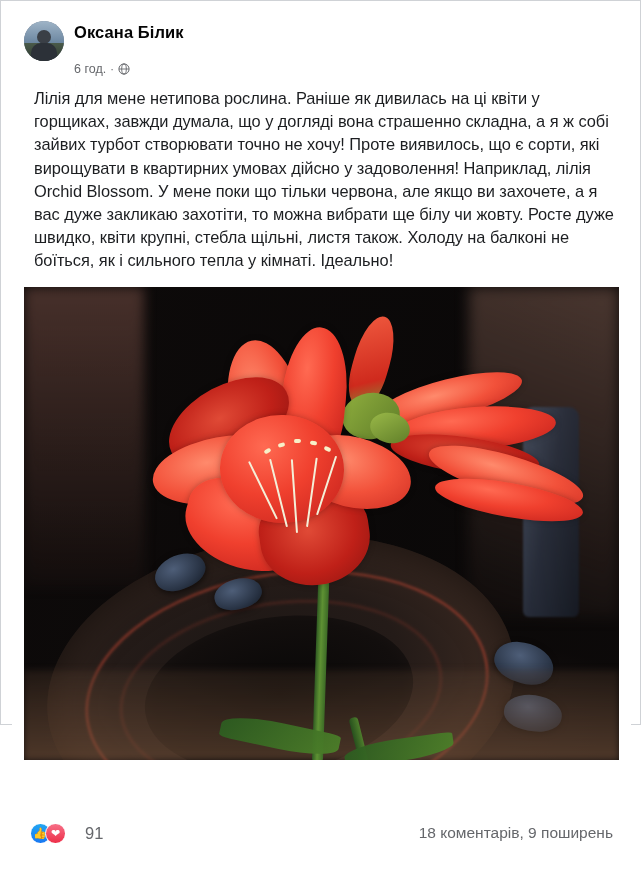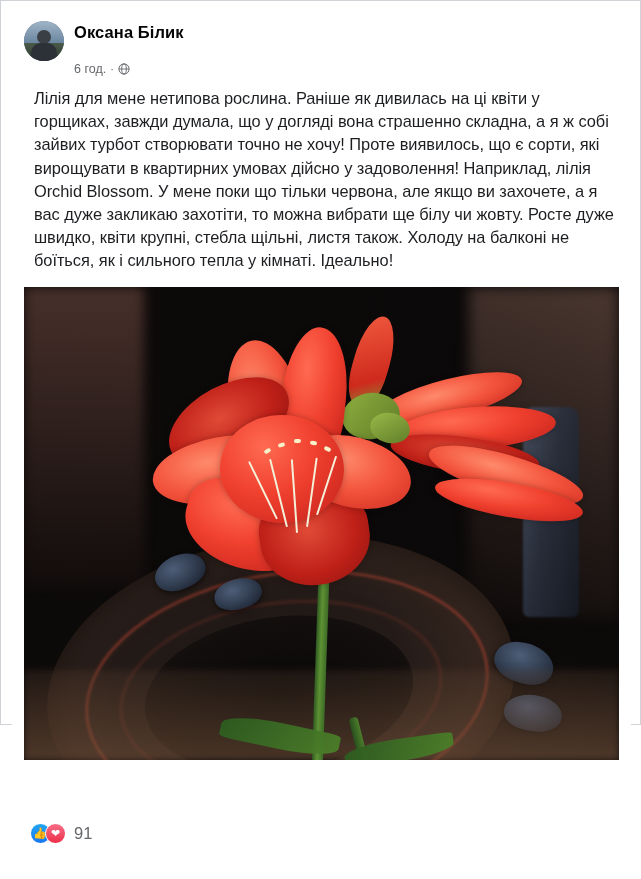--- a/index.html
+++ b/index.html
@@ -316,21 +316,21 @@
     line-height: 1;
   }
   .react-love {
     background: linear-gradient(#f76f87, #ed2f49);
     color: #fff;
     font-size: 11px;
     line-height: 1;
     margin-left: -6px;
   }
   .react-count {
-    margin-left: 8px;
+    margin-left: 19px;
     font-size: 16.5px;
     color: #65676b;
   }
   .counts {
     font-size: 15.5px;
     color: #65676b;
   }
 </style>
 </head>
 <body>
@@ -414,16 +414,17 @@
         <div class="anther" style="left:300px; top:160px; transform:rotate(24deg);"></div>
       </div>
     </div>
 
     <div class="post-footer">
       <div class="reactions">
         <span class="react-icon react-like">👍</span>
         <span class="react-icon react-love">❤</span>
         <span class="react-count">91</span>
       </div>
+      <div class="counts">18 коментарів, 9 поширень</div>
     </div>
 
   </div>
 </div>
 
 </body></html>

